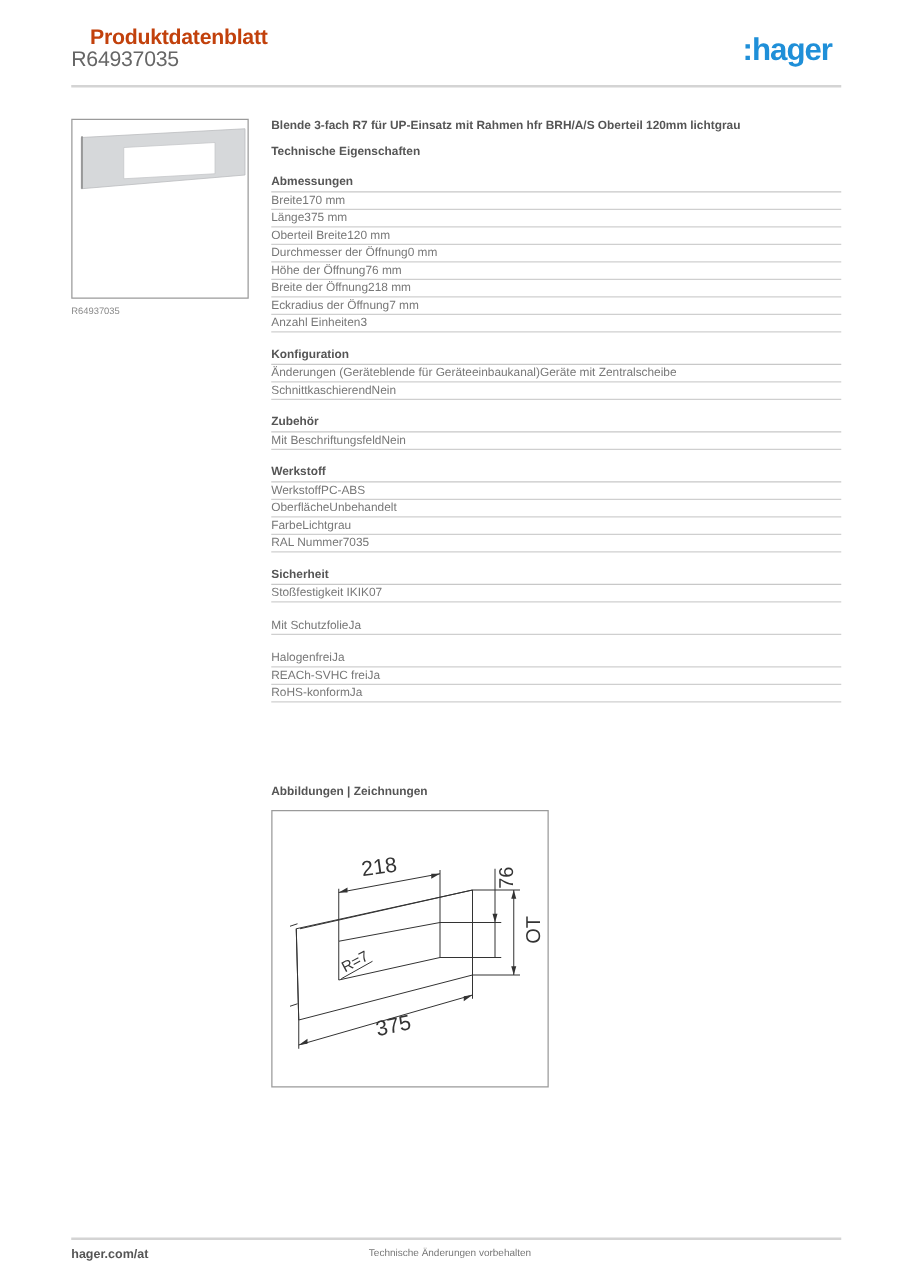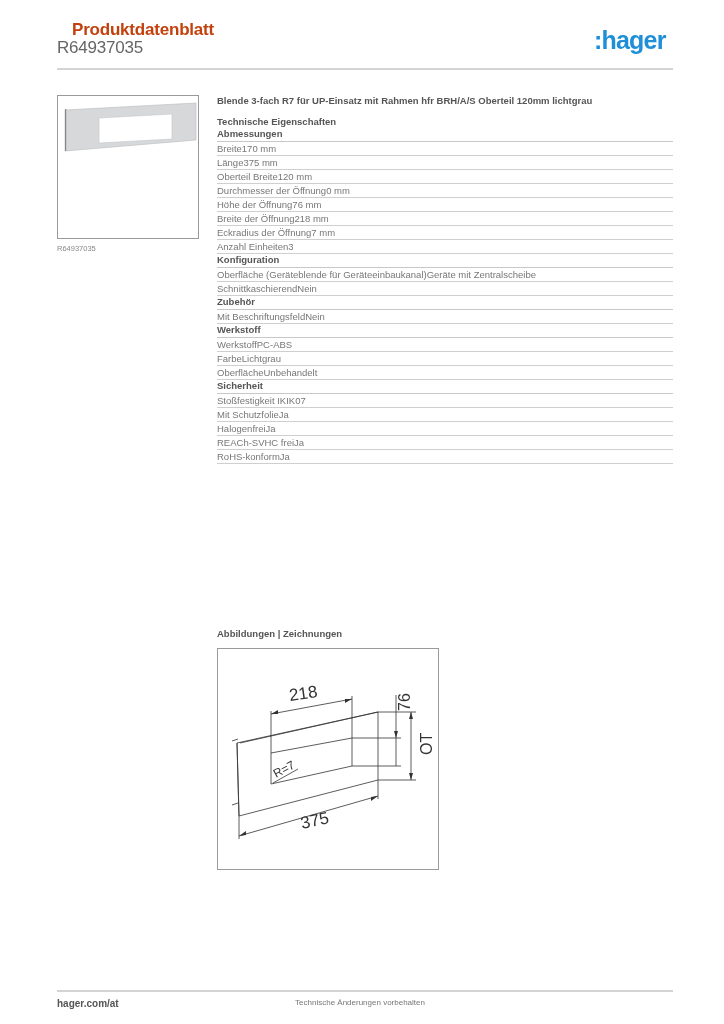--- a/index.html
+++ b/index.html
@@ -6,21 +6,21 @@
   body { width:724px; height:1024px; position:relative; font-family:"Liberation Sans", sans-serif; color:#555; overflow:hidden; }
   .hdr-title { position:absolute; left:72px; top:20px; font-size:17px; font-weight:bold; color:#c2410c; letter-spacing:-0.2px; }
   .hdr-num { position:absolute; left:57px; top:38px; font-size:17px; color:#666; letter-spacing:-0.2px; }
   .logo { position:absolute; left:594px; top:26px; font-size:25px; font-weight:bold; color:#1f8fd8; letter-spacing:-0.8px; }
   .hr-top { position:absolute; left:57px; top:68px; width:616px; height:2px; background:#d4d4d4; }
   .thumb { position:absolute; left:57px; top:95px; width:142px; height:144px; border:1px solid #9a9a9a; background:#fff; box-sizing:border-box; }
   .thumb-cap { position:absolute; left:57px; top:244px; font-size:7.5px; color:#888; }
   .content { position:absolute; left:217px; top:95px; width:456px; }
   .prod-title { font-size:9.5px; font-weight:bold; color:#555; height:12px; line-height:12px; }
   .tech-head { margin-top:9px; font-size:9.5px; font-weight:bold; color:#555; height:12px; line-height:12px; }
-  .sec { margin-top:0; }
+  .sec { margin-top:12px; }
   .sec-title { font-size:9.5px; font-weight:bold; color:#555; height:12px; line-height:12px; border-bottom:1.5px solid #c8c8c8; padding-bottom:1px; }
   .row { display:flex; font-size:9.5px; color:#777; height:13px; line-height:13px; border-bottom:1.5px solid #cfcfcf; }
   .row span { white-space:nowrap; }
   .fig-head { position:absolute; left:217px; top:628px; font-size:9.5px; font-weight:bold; color:#555; }
   .drawing { position:absolute; left:217px; top:648px; width:222px; height:222px; border:1px solid #9a9a9a; box-sizing:border-box; background:#fff; }
   .hr-bot { position:absolute; left:57px; top:990px; width:616px; height:1.5px; background:#d4d4d4; }
   .foot-l { position:absolute; left:57px; top:998px; font-size:10px; font-weight:bold; color:#555; }
   .foot-c { position:absolute; left:0; width:720px; text-align:center; top:998px; font-size:8px; color:#777; }
   .foot-r { position:absolute; right:51px; top:998px; font-size:8px; font-weight:bold; color:#555;margin-top:42px; }
 </style>
@@ -77,21 +77,21 @@
       </div>
     <div class="row">
         <span>Anzahl Einheiten</span>
         <span>3</span>
       </div>
   </div>
 
   <div class="sec">
     <div class="sec-title">Konfiguration</div>
     <div class="row">
-        <span>Oberfläche (Geräteblende für Geräteeinbaukanal)</span>
+        <span>Änderungen (Geräteblende für Geräteeinbaukanal)</span>
         <span>Geräte mit Zentralscheibe</span>
       </div>
     <div class="row">
         <span>Schnittkaschierend</span>
         <span>Nein</span>
       </div>
   </div>
 
   <div class="sec">
     <div class="sec-title">Zubehör</div>
@@ -101,26 +101,30 @@
       </div>
   </div>
 
   <div class="sec">
     <div class="sec-title">Werkstoff</div>
     <div class="row">
         <span>Werkstoff</span>
         <span>PC-ABS</span>
       </div>
     <div class="row">
+        <span>Oberfläche</span>
+        <span>Unbehandelt</span>
+      </div>
+    <div class="row">
         <span>Farbe</span>
         <span>Lichtgrau</span>
       </div>
     <div class="row">
-        <span>Oberfläche</span>
-        <span>Unbehandelt</span>
+        <span>RAL Nummer</span>
+        <span>7035</span>
       </div>
   </div>
 
   <div class="sec">
     <div class="sec-title">Sicherheit</div>
     <div class="row">
         <span>Stoßfestigkeit IK</span>
         <span>IK07</span>
       </div>
   </div>

